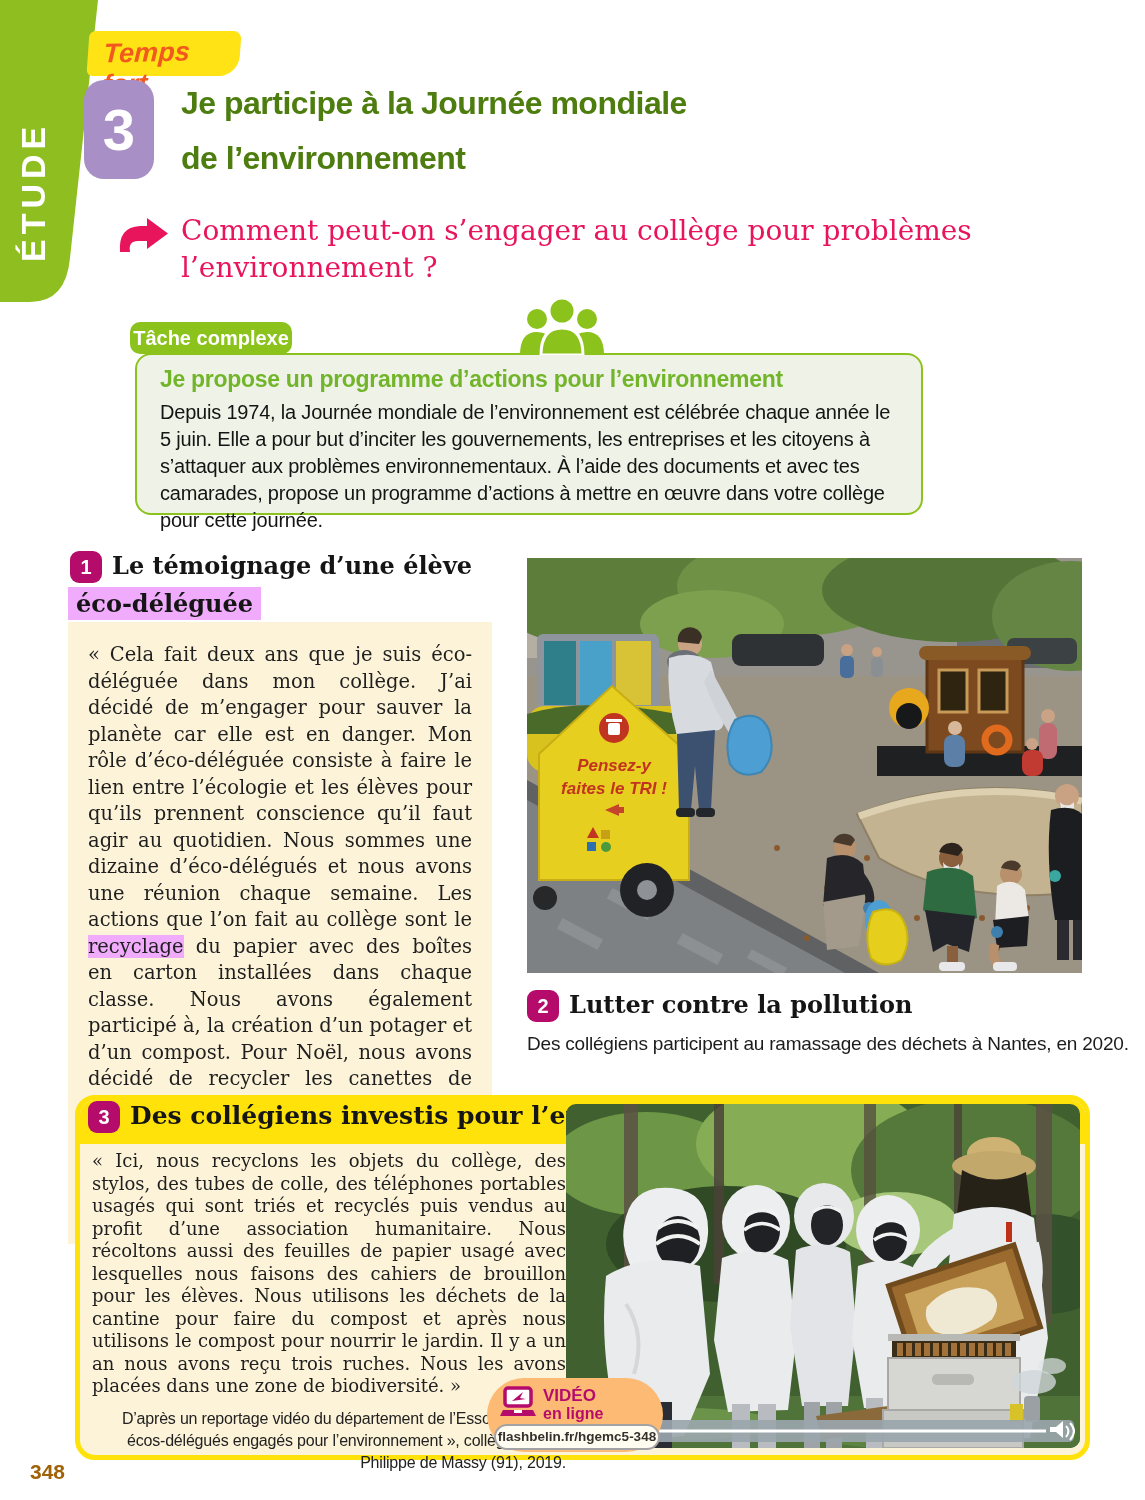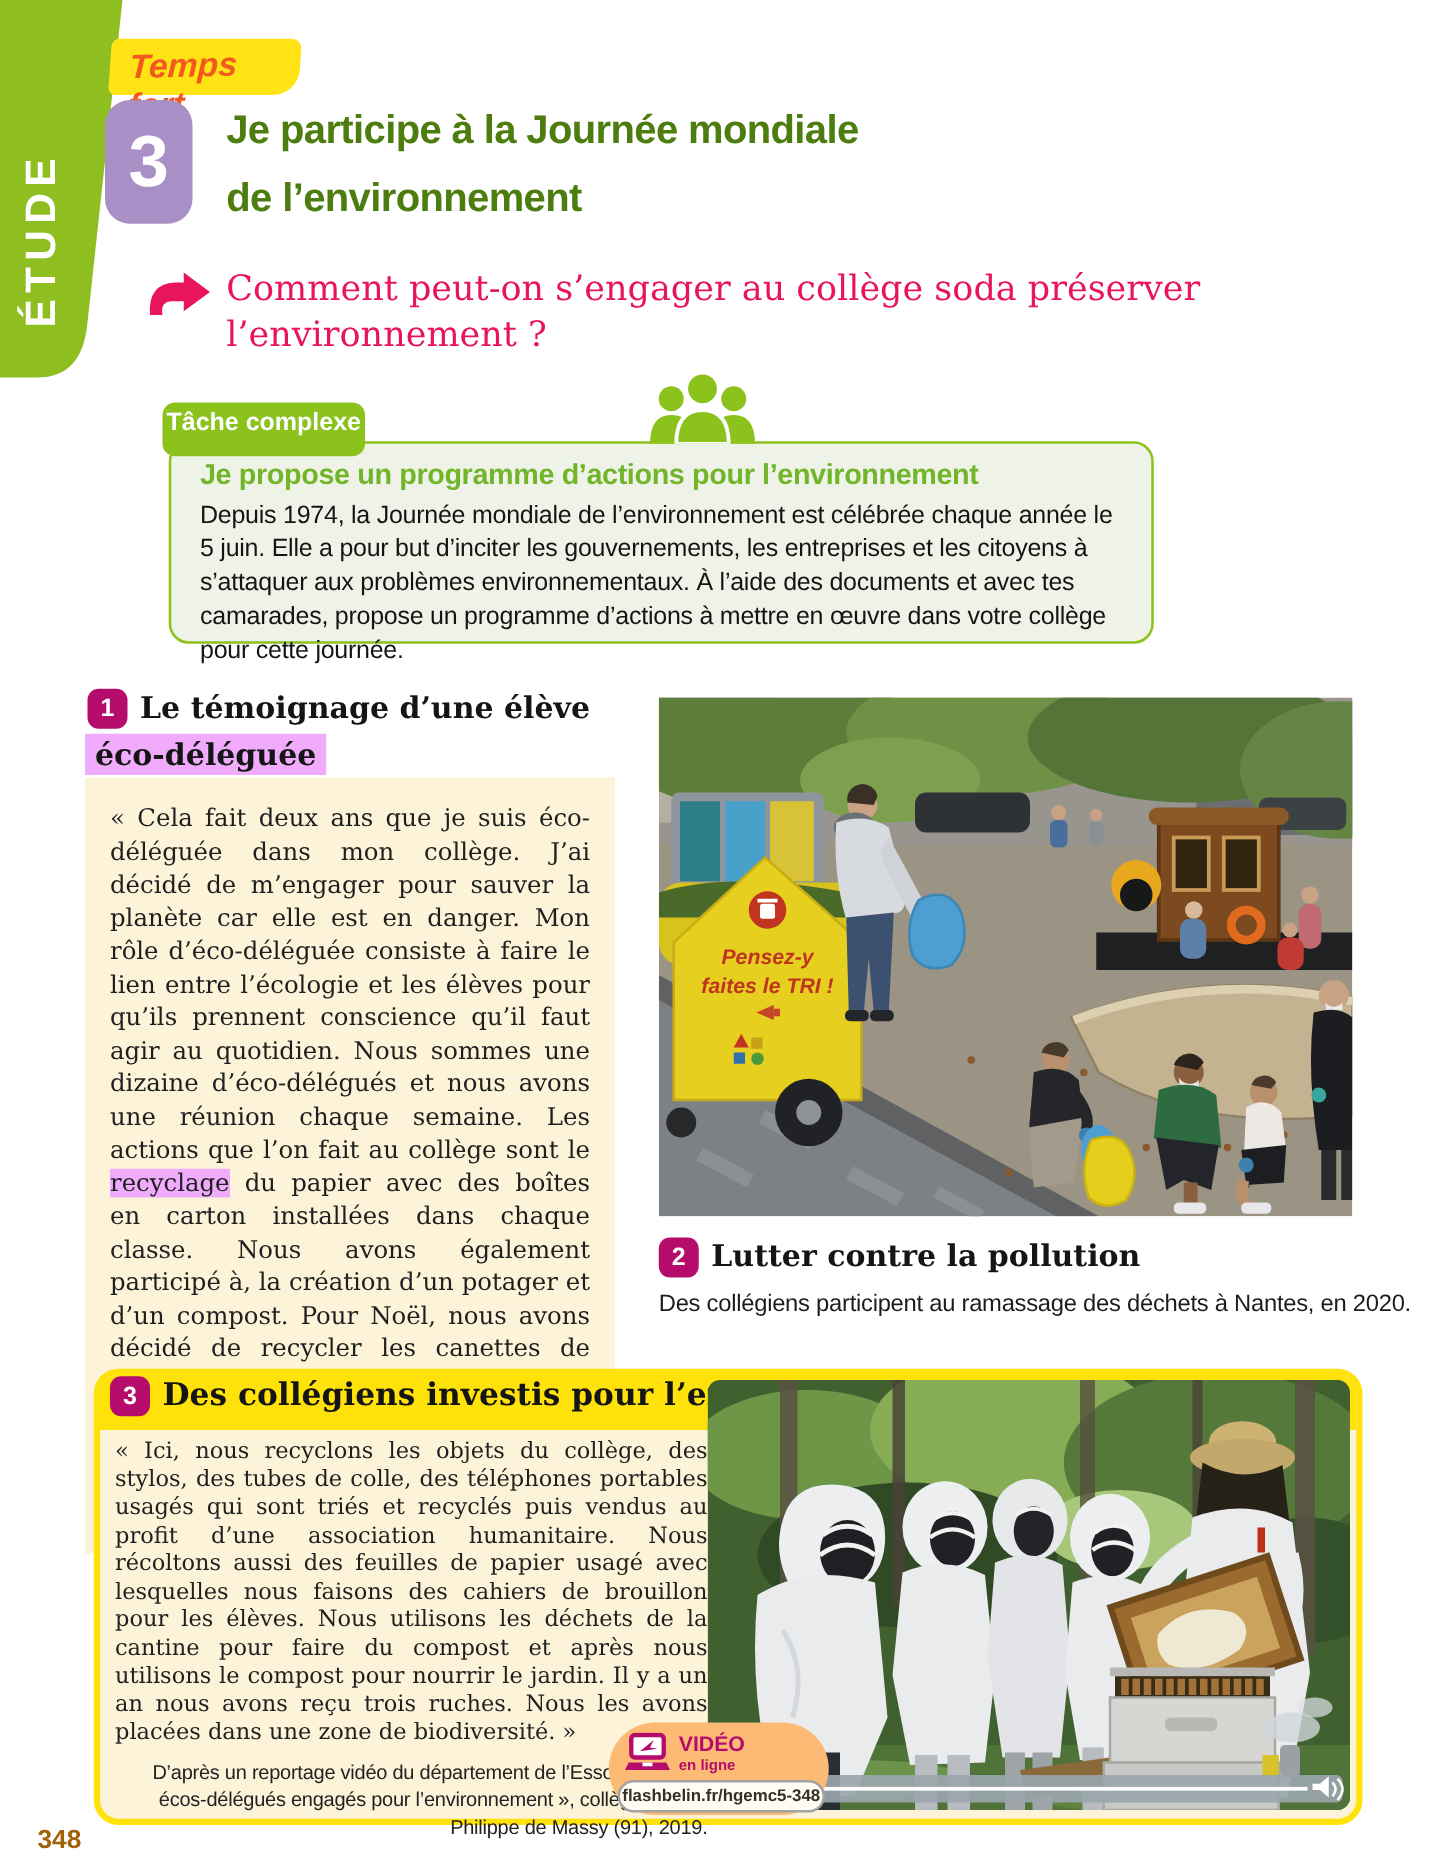--- a/index.html
+++ b/index.html
@@ -15,21 +15,21 @@
       border-radius:6px 8px 20px 6px;}
   #kicker span{display:block;padding:6px 0 0 16px;font-style:italic;font-weight:bold;
       font-size:27px;color:#f1591f;transform:rotate(-1.5deg);}
   #study-num{left:84px;top:80px;width:70px;height:99px;background:#a88fc5;border-radius:20px;
       color:#fff;font-weight:bold;font-size:58px;text-align:center;line-height:99px;}
   #main-title{left:181px;top:76px;font-weight:bold;color:#4d7c0f;font-size:32px;line-height:55px;letter-spacing:-0.5px;}
   #question{left:181px;top:212px;font-family:"DejaVu Serif",serif;font-size:28px;line-height:37px;color:#e8145c;}
   #arrow-ic{left:116px;top:217px;}
 
   
-  #task-tab{left:130px;top:322px;width:162px;height:43px;background:#8cc21c;border-radius:10px;
+  #task-tab{left:130px;top:322px;width:162px;height:32px;background:#8cc21c;border-radius:10px;
       color:#fff;font-weight:bold;font-size:20px;text-align:center;line-height:32px;}
   #task-box{left:135px;top:353px;width:788px;height:162px;background:#eff3e7;
       border:2.5px solid #8cc21c;border-radius:16px;box-sizing:border-box;}
   #group-ic{left:516px;top:297px;}
   #task-title{left:160px;top:366px;font-weight:bold;font-size:23px;color:#72b52a;letter-spacing:-0.3px;}
   #task-body{left:160px;top:399px;width:742px;font-size:20px;line-height:27px;color:#141414;letter-spacing:-0.2px;}
 
   
   .doc-badge{width:32px;height:32px;background:#b50c6b;border-radius:9px;color:#fff;
       font-weight:bold;font-size:20px;text-align:center;line-height:32px;}
@@ -64,21 +64,21 @@
       color:#1f1f1f;hyphens:auto;}
   #quote3-attr{margin-top:10px;font-size:16px;line-height:22px;text-align:right;color:#222;letter-spacing:-0.2px;}
 
   
   #video-frame{left:566px;top:1104px;width:514px;height:344px;border-radius:10px;overflow:hidden;}
 
   
   #video-badge{left:487px;top:1378px;width:176px;height:74px;background:#fdba74;border-radius:38px;}
   #vb-lap{position:absolute;left:13px;top:8px;}
   #vb-t1{position:absolute;left:56px;top:8px;font-weight:bold;font-size:17px;color:#b50c6b;}
-  #vb-t2{position:absolute;left:56px;top:27px;font-weight:bold;font-size:12px;color:#b50c6b;}
+  #vb-t2{position:absolute;left:56px;top:27px;font-weight:bold;font-size:16px;color:#b50c6b;}
   #vb-url{position:absolute;left:7px;top:46px;width:162px;height:22px;background:#fffdf2;
       border:2px solid #a3a3a3;border-radius:13px;font-weight:bold;font-size:13.5px;color:#33312c;
       text-align:center;line-height:22px;}
 
   #page-num{left:30px;top:1460px;font-weight:bold;font-size:21px;color:#a16207;}
 </style>
 </head>
 <body>
 
 <div id="page">
@@ -96,21 +96,21 @@
 
   <div id="main-title" class="abs">
     <span style="display:block">Je participe à la Journée mondiale</span>
     <span style="display:block">de l’environnement</span>
   </div>
 
   <svg id="arrow-ic" class="abs" width="54" height="36" viewBox="0 0 54 36">
     <path d="M4 35 Q2 10 24 9 L31 9 L31 1 L52 16.5 L31 32 L31 24 L22 24 Q12 24 14 35 Z" fill="#e8145c"></path>
   </svg>
   <div id="question" class="abs">
-    <span style="display:block">Comment peut-on s’engager au collège soda préserver</span>
+    <span style="display:block">Comment peut-on s’engager au collège pour problèmes</span>
     <span style="display:block">l’environnement ?</span>
   </div>
 
   <div id="task-box" class="abs"></div>
   <div id="task-tab" class="abs">Tâche complexe</div>
   <svg id="group-ic" class="abs" width="92" height="58" viewBox="0 0 92 58">
     <circle cx="21" cy="22" r="10" fill="#8cc21c"></circle>
     <path d="M4 58 Q4 35 21 35 Q33 35 37 45 L37 58 Z" fill="#8cc21c"></path>
     <circle cx="71" cy="22" r="10" fill="#8cc21c"></circle>
     <path d="M55 58 L55 45 Q59 35 71 35 Q88 35 88 58 Z" fill="#8cc21c"></path>

